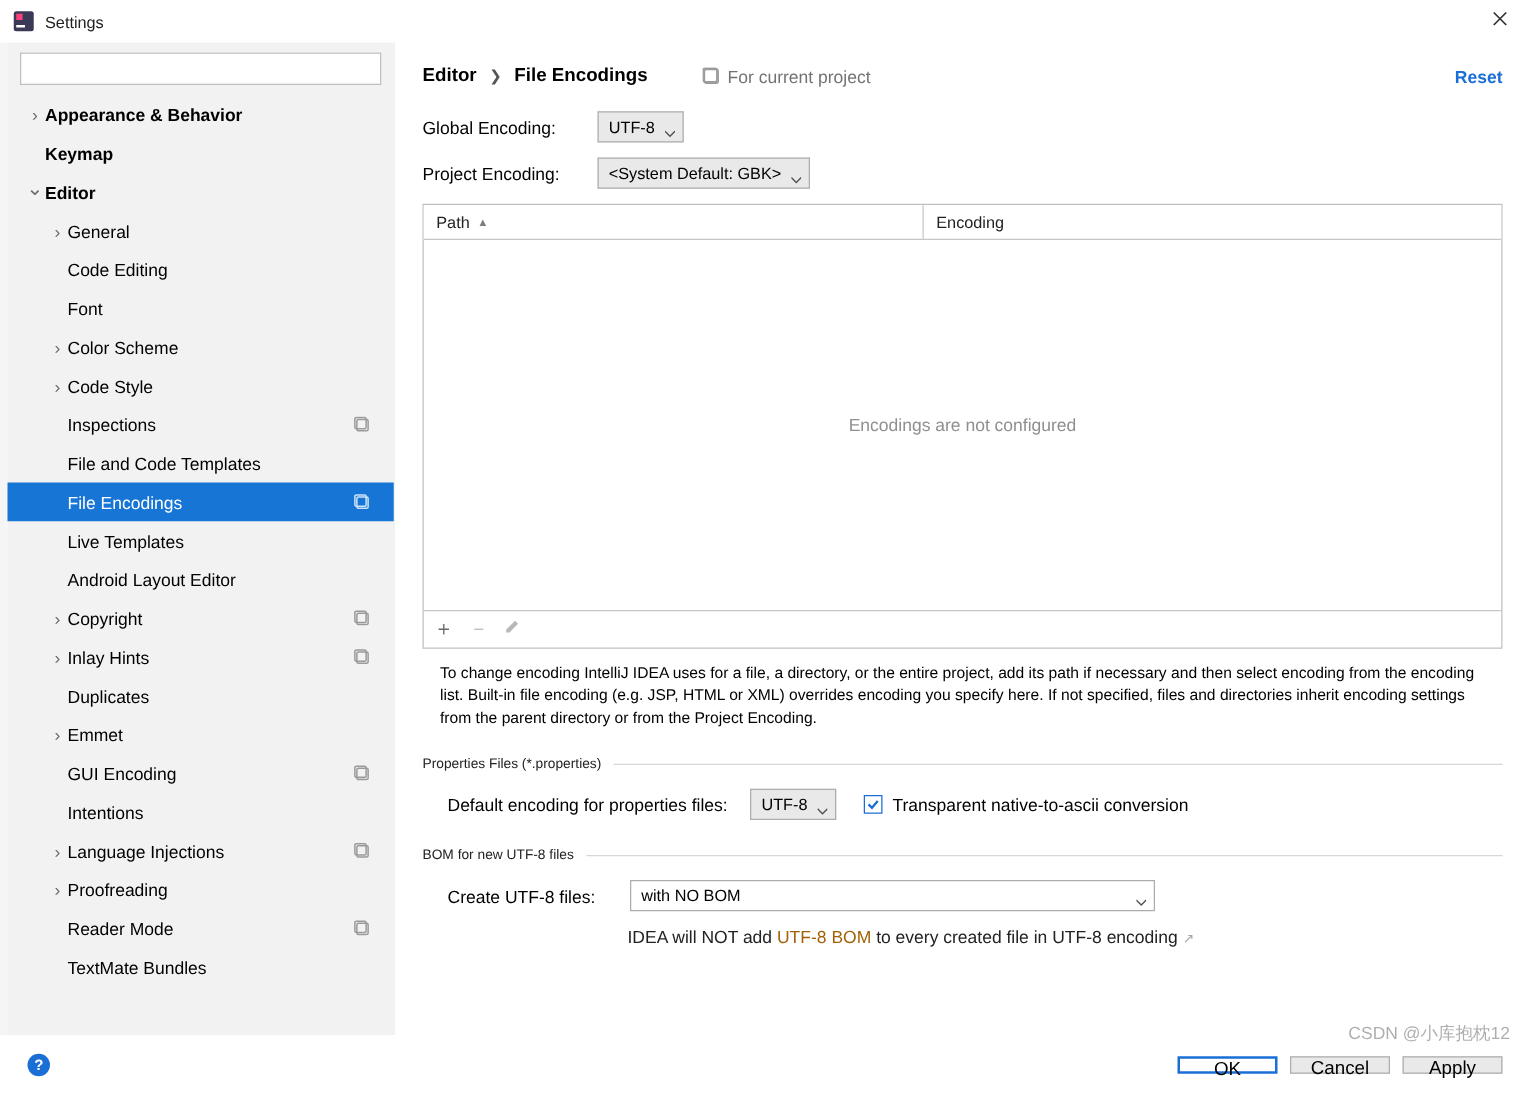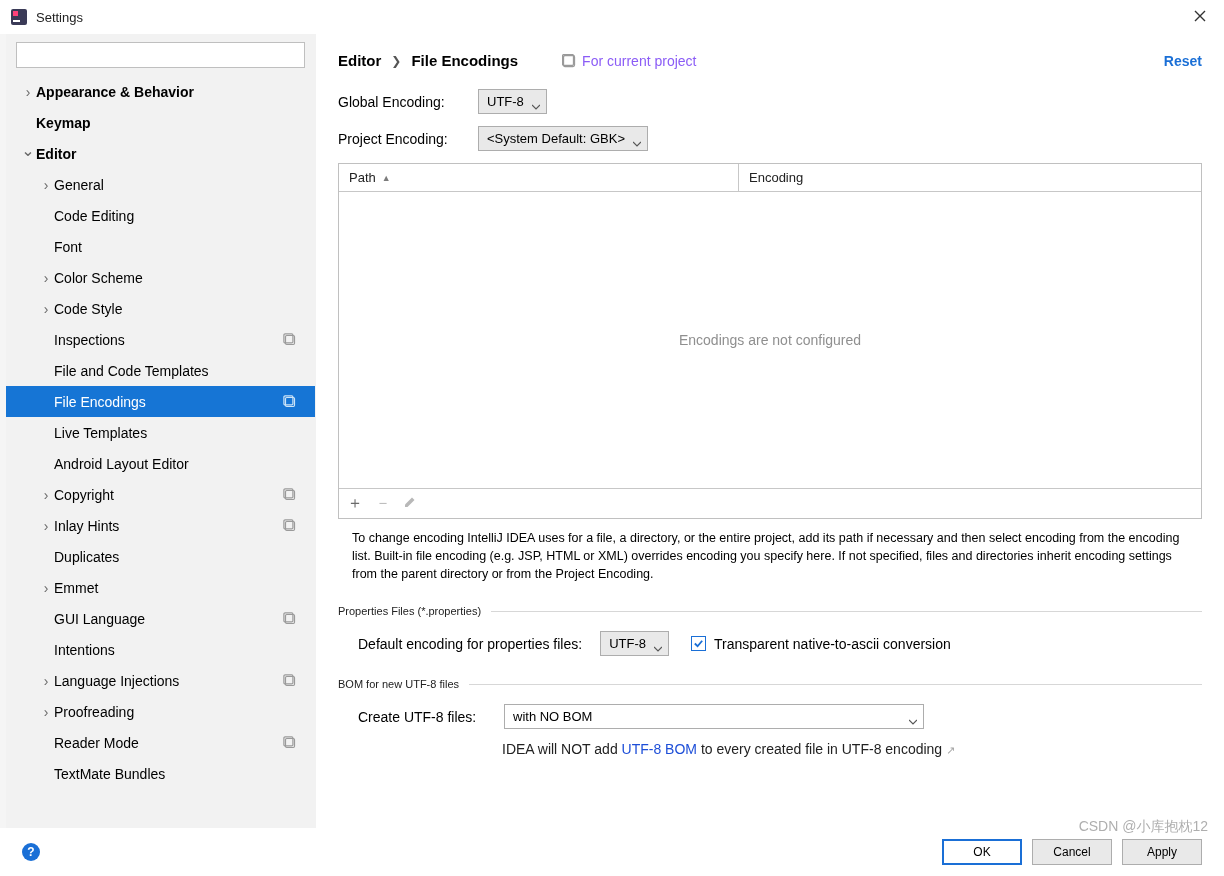--- a/index.html
+++ b/index.html
@@ -32,21 +32,21 @@
 .tree-item .proj-icon { margin-left: auto; margin-right: 18px; width: 14px; height: 14px; color: #9a9a9a; }
 .tree-item.selected .proj-icon { color: #cde4f7; }
 .lvl1 { padding-left: 14px; } 
 .lvl2 { padding-left: 32px; }
 
 
 .content { flex: 1; padding: 18px 22px 0 22px; overflow: hidden; position: relative; }
 .breadcrumb-row { display: flex; align-items: center; margin-bottom: 20px; }
 .breadcrumb-row .bc { font-size: 15px; font-weight: 600; }
 .breadcrumb-row .sep { margin: 0 10px; color: #555; font-size: 12px; }
-.breadcrumb-row .fcp { margin-left: 44px; display: flex; align-items: center; color: #8b5cf6; font-size: 14px; }
+.breadcrumb-row .fcp { margin-left: 44px; display: flex; align-items: center; color: #737373; font-size: 14px; }
 .breadcrumb-row .fcp .icon { width: 14px; height: 14px; margin-right: 6px; }
 .breadcrumb-row .reset { margin-left: auto; color: #1a6fd6; font-size: 14px; font-weight: 600; cursor: pointer; }
 
 .row { display: flex; align-items: center; margin-bottom: 12px; }
 .row .lbl { width: 140px; font-size: 14px; }
 .select { height: 25px; border: 1px solid #adadad; background: #e9e9e9; padding: 0 22px 0 8px; font-size: 13px; position: relative; display: inline-flex; align-items: center; cursor: pointer; }
 .select .caret { position: absolute; right: 6px; top: 9px; width: 8px; height: 8px; }
 
 .table-wrap { border: 1px solid #c0c0c0; margin-top: 8px; }
 .thead { display: flex; height: 28px; border-bottom: 1px solid #c7c7c7; background: #fff; }
@@ -68,26 +68,26 @@
 .indent-row { display: flex; align-items: center; margin-left: 20px; }
 .indent-row .lbl2 { font-size: 14px; margin-right: 18px; }
 .checkbox { width: 15px; height: 15px; border: 1.5px solid #1a6fd6; margin: 0 8px 0 22px; display: inline-flex; align-items: center; justify-content: center; cursor: pointer; }
 .checkbox svg { width: 11px; height: 11px; }
 .check-label { font-size: 14px; }
 
 .wide-select { height: 25px; width: 420px; border: 1px solid #adadad; background: #fff; padding: 0 22px 0 8px; font-size: 13px; position: relative; display: inline-flex; align-items: center; cursor: pointer; }
 .wide-select .caret { position: absolute; right: 6px; top: 9px; }
 
 .info-line { margin-left: 164px; margin-top: 12px; font-size: 14px; color: #222; }
-.info-line .link { color: #1d4ed8; }
+.info-line .link { color: #a16207; }
 .info-line .ext-icon { color: #a7a7a7; font-size: 11px; margin-left: 4px; }
 
 
 .footer { height: 48px; display: flex; align-items: center; justify-content: flex-end; padding: 0 22px; gap: 10px; background: #fff; position: relative; }
-.footer .btn { height: 26px; min-width: 80px; border: 1px solid #adadad; background: #e9e9e9; font-size: 12px; cursor: pointer; }
+.footer .btn { height: 14px; min-width: 80px; border: 1px solid #adadad; background: #e9e9e9; font-size: 15px; cursor: pointer; }
 .footer .btn.primary { border: 2px solid #1a6fd6; background: #fff; }
 .help { width: 18px; height: 18px; border-radius: 50%; background: #1a6fd6; color: #fff; display: flex; align-items: center; justify-content: center; font-size: 12px; font-weight: 700; margin-right: auto; cursor: pointer; }
 
 .watermark { position: absolute; right: 16px; bottom: 40px; color: rgba(120,120,120,0.6); font-size: 14px; pointer-events: none; }
 </style>
 </head>
 <body>
 
 <div class="titlebar">
   <span class="app-icon">
@@ -202,21 +202,21 @@
         <div class="tree-item lvl2">
           <span class="chev none"></span>
           <span class="label">Duplicates</span>
         </div>
         <div class="tree-item lvl2">
           <span class="chev " style="font-size: 14px;">›</span>
           <span class="label">Emmet</span>
         </div>
         <div class="tree-item lvl2">
           <span class="chev none"></span>
-          <span class="label">GUI Language</span>
+          <span class="label">GUI Encoding</span>
           <span class="proj-icon"><svg viewBox="0 0 14 14">
               <rect x="2.5" y="2.5" width="9" height="9" rx="1.2" fill="none" stroke="currentColor" stroke-width="1.2"></rect>
               <rect x="0.9" y="0.9" width="9" height="9" rx="1.2" fill="none" stroke="currentColor" stroke-width="1.2"></rect>
             </svg></span>
         </div>
         <div class="tree-item lvl2">
           <span class="chev none"></span>
           <span class="label">Intentions</span>
         </div>
         <div class="tree-item lvl2">

